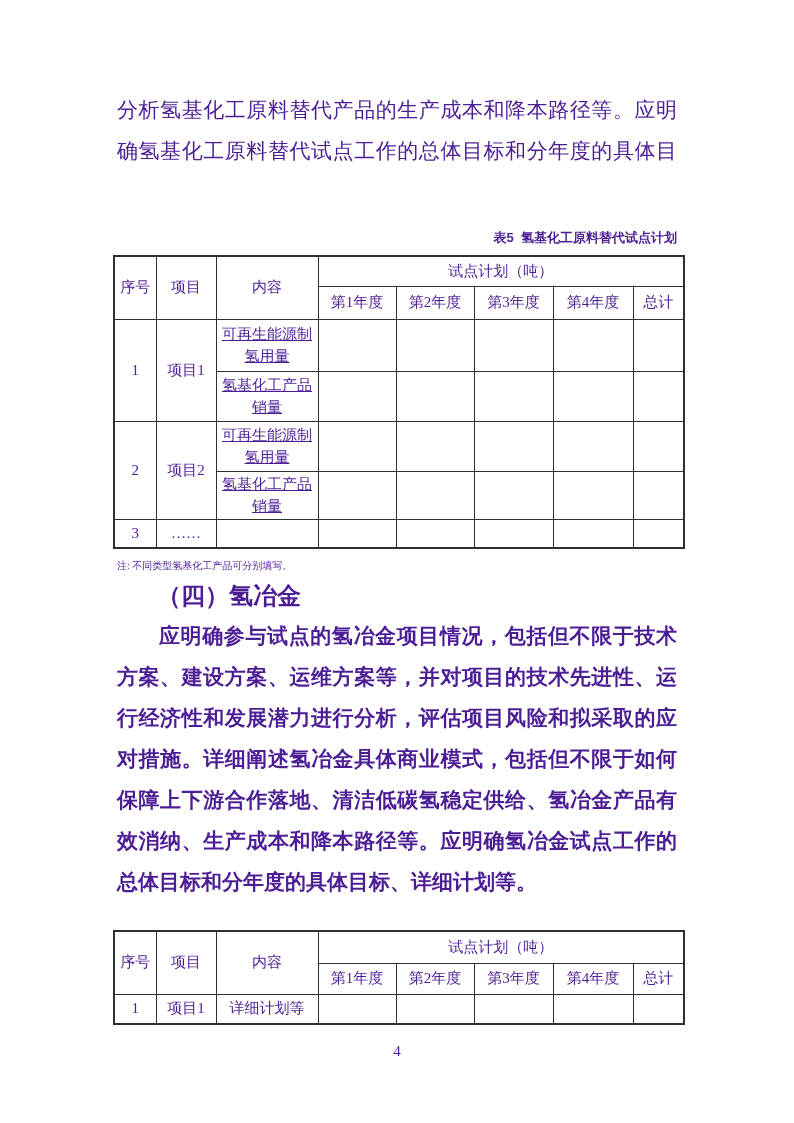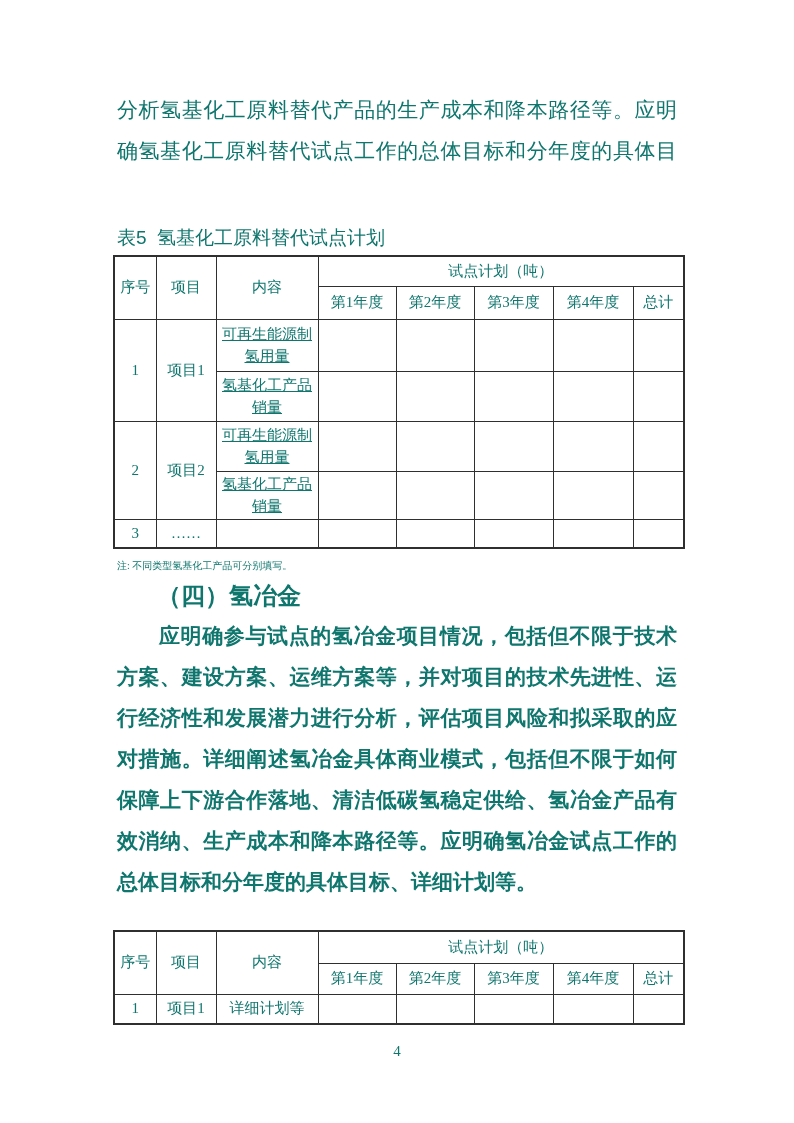--- a/index.html
+++ b/index.html
@@ -1,38 +1,38 @@
 <!DOCTYPE html>
 <html><head>
 <meta charset="utf-8">
 <style>
   html,body{margin:0;padding:0;background:#ffffff;}
   .page{
     position:relative;
     width:794px;height:1123px;
     background:#ffffff;
     overflow:hidden;
-    color:#0f766e;
+    color:#4c1d95;
     font-family:"Liberation Serif","DejaVu Serif",serif;
   }
   
   .para{position:absolute;left:117px;width:560px;}
   .para .line{
     height:41px;line-height:41px;
     font-size:21px;
     text-align:justify;
     text-align-last:justify;
     white-space:nowrap;
   }
   .para .line.last{text-align-last:left;}
   .para .line.indent{padding-left:42px;box-sizing:border-box;}
   
   .tcaption{
     position:absolute;left:117px;width:560px;height:28px;line-height:28px;
-    text-align:left;font-weight:normal;font-size:19px;
+    text-align:right;font-weight:bold;font-size:13px;
     font-family:"Liberation Sans","DejaVu Sans",sans-serif;
     white-space:pre;
   }
   
   .sec-heading{
     position:absolute;left:117px;width:560px;height:28px;line-height:28px;
     padding-left:40px;box-sizing:border-box;
     font-weight:bold;font-size:24px;
     font-family:"Liberation Sans","DejaVu Sans",sans-serif;
   }

